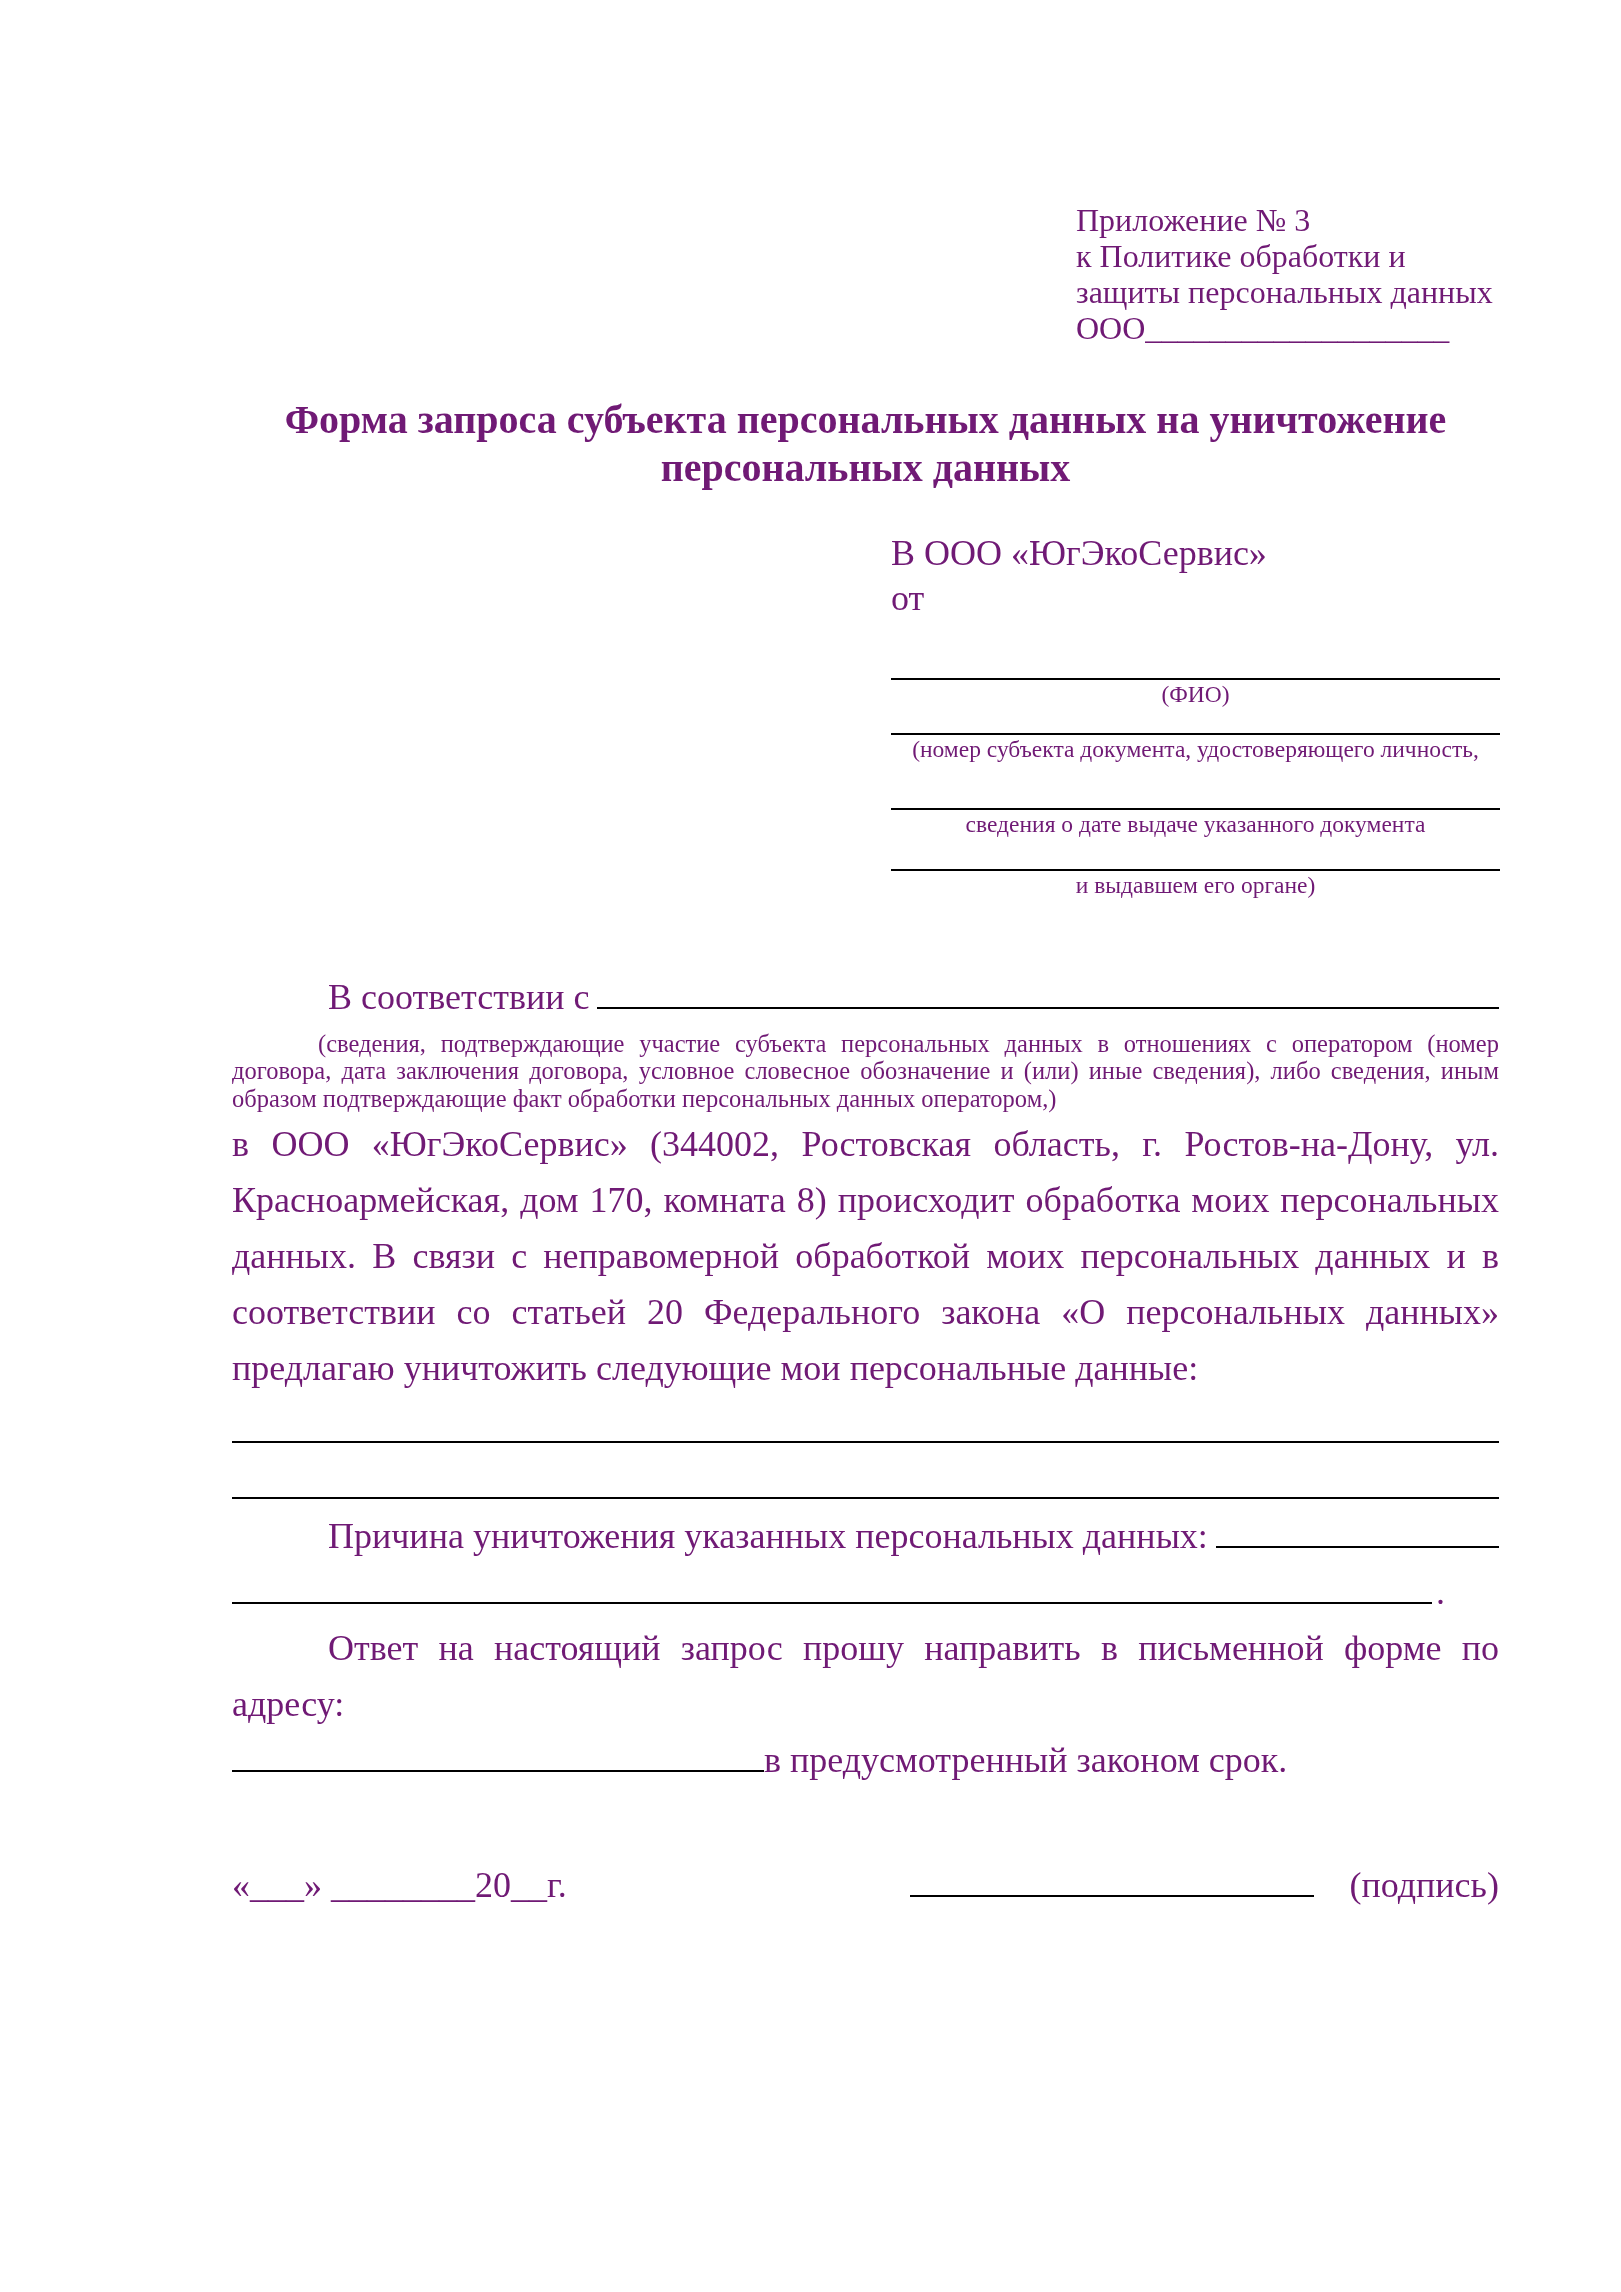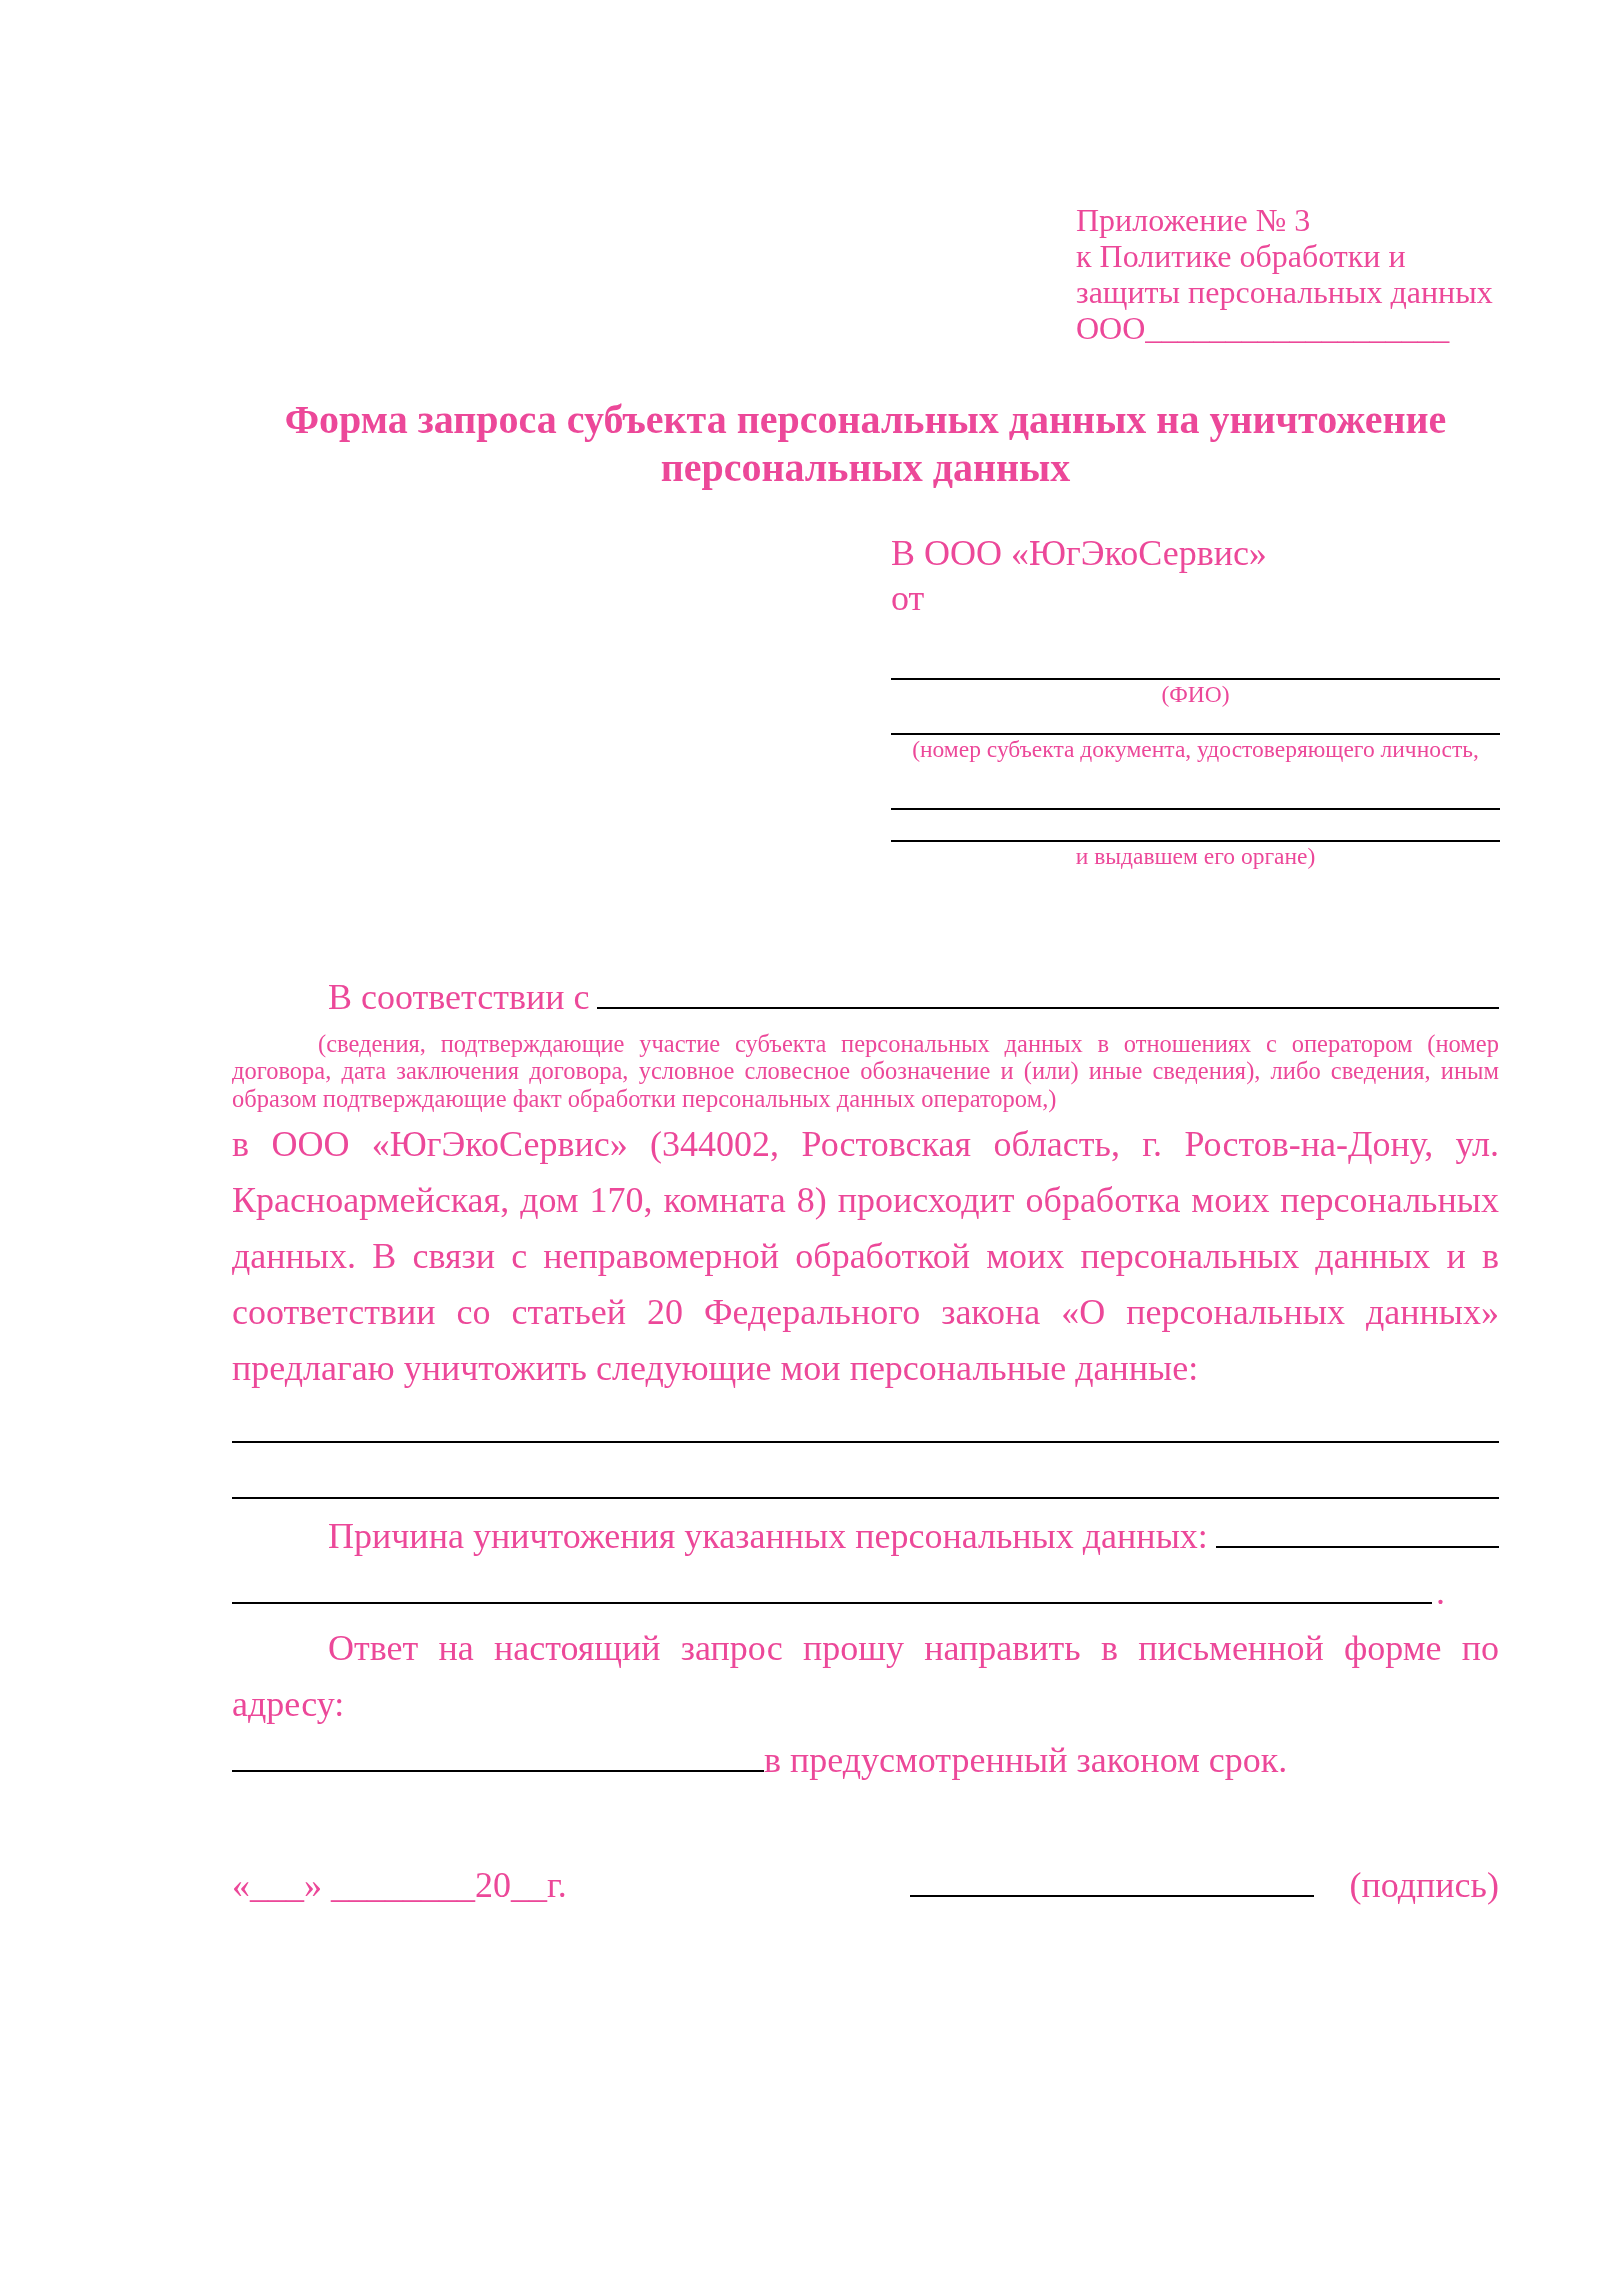--- a/index.html
+++ b/index.html
@@ -1,21 +1,21 @@
 <!DOCTYPE html>
 <html lang="ru"><head>
 <meta charset="utf-8">
 <style>
   html,body{margin:0;padding:0;background:#ffffff;}
   .page{
     position:relative;
     width:1621px;
     height:2293px;
     background:#ffffff;
-    color:#ec4899;
+    color:#701a75;
     font-family:"Liberation Serif","DejaVu Serif",serif;
     overflow:hidden;
   }
   
   .annex{
     position:absolute; left:1076px; top:202px; width:423px;
     font-size:32px; line-height:36px;
   }
   
   .doc-title{
@@ -78,20 +78,21 @@
   <div class="doc-title">Форма запроса субъекта персональных данных на уничтожение персональных данных</div>
 
   <div class="addr">
     <div>В ООО «ЮгЭкоСервис»</div>
     <div class="from">от</div>
     <div class="writeline" style="height:57px;"></div>
     <div class="caption">(ФИО)</div>
     <div class="writeline" style="height:23.5px;"></div>
     <div class="caption">(номер субъекта документа, удостоверяющего личность,</div>
     <div class="writeline" style="height:44px;"></div>
+    <div class="caption">сведения о дате выдаче указанного документа</div>
     <div class="writeline" style="height:30px;"></div>
     <div class="caption">и выдавшем его органе)</div>
   </div>
 
   <div class="main">
 
     <div class="flexrow">
       <span class="indent"></span>
       <span class="nowrap">В соответствии с</span>
       <span class="fill"></span>

